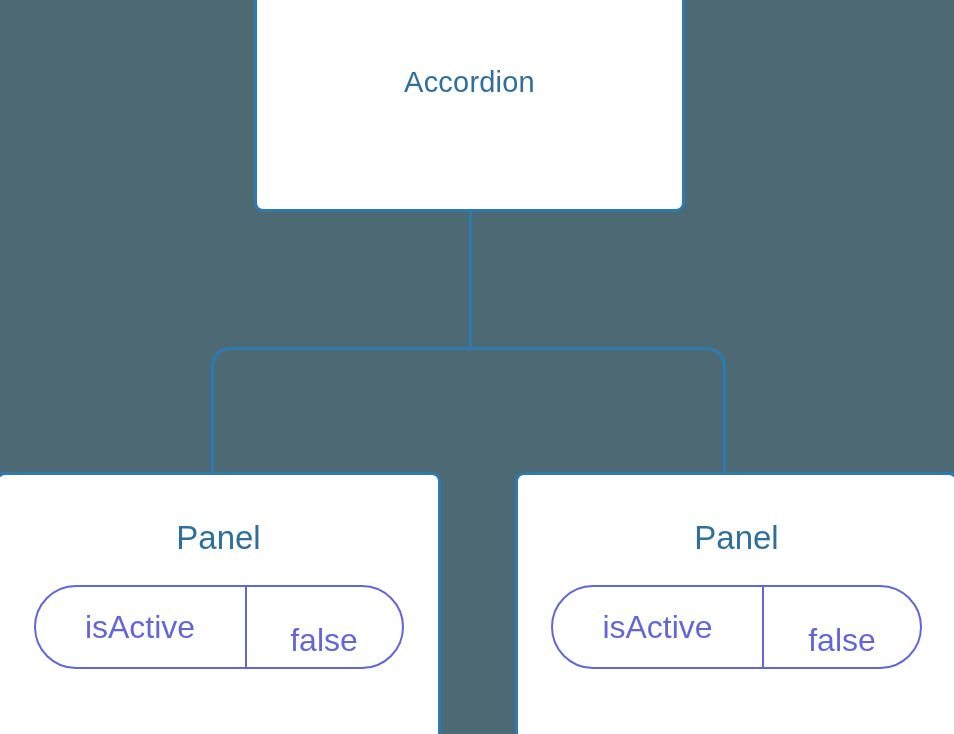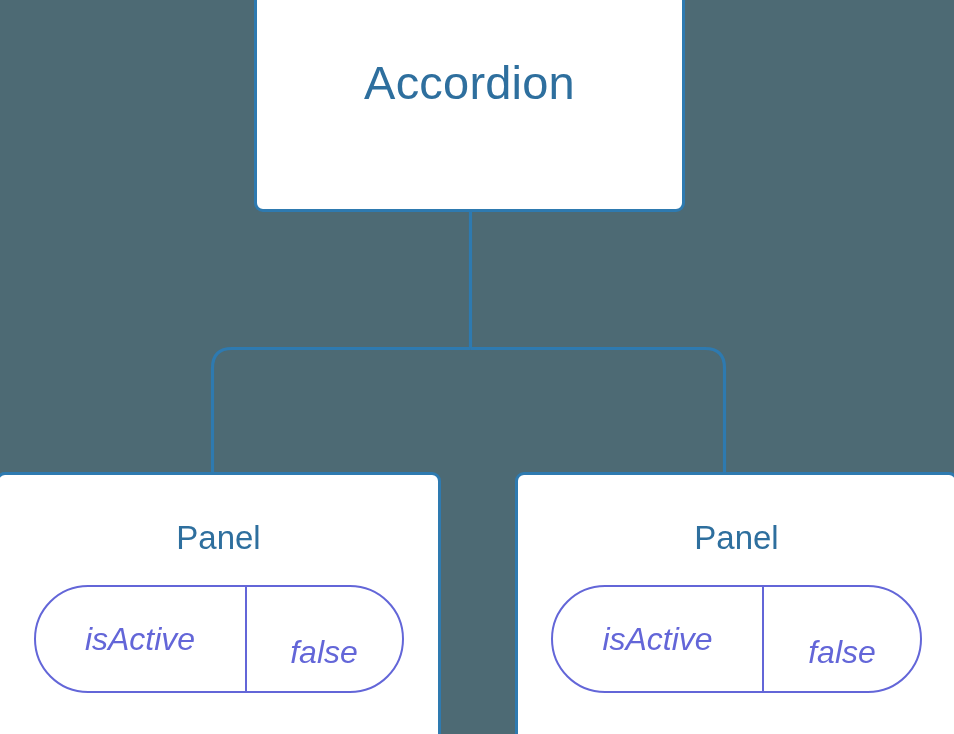--- a/index.html
+++ b/index.html
@@ -38,21 +38,21 @@
     left: 254px;
     top: -48px;
     width: 431px;
     height: 260px;
     display: flex;
     align-items: center;
     justify-content: center;
   }
   .node-title {
     color: #2e6f9e;
-    font-size: 47px;
+    font-size: 29px;
     font-weight: 400;
     letter-spacing: 0.2px;
     white-space: nowrap;
   }
   .node-panel {
     top: 472px;
     height: 310px;
     display: flex;
     flex-direction: column;
     align-items: center;
@@ -67,28 +67,27 @@
   }
   .panel-title {
     color: #2e6f9e;
     font-size: 33px;
     font-weight: 400;
     margin-top: 44px;
     white-space: nowrap;
   }
   .prop-pill {
     margin-top: 28px;
-    height: 108px;
+    height: 84px;
     border: 2px solid #6366d8;
     border-radius: 60px;
     display: flex;
     align-items: stretch;
     box-sizing: border-box;
     background: #ffffff;
-    font-style: italic;
   }
   .pill-left {
     width: 370px;
   }
   .pill-right {
     width: 371px;
   }
   .prop-key,
   .prop-val {
     display: flex;

